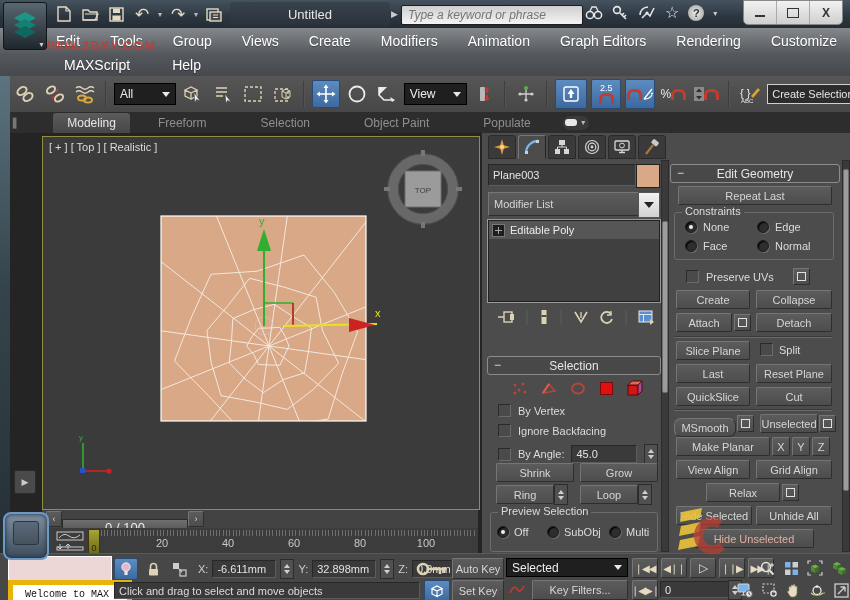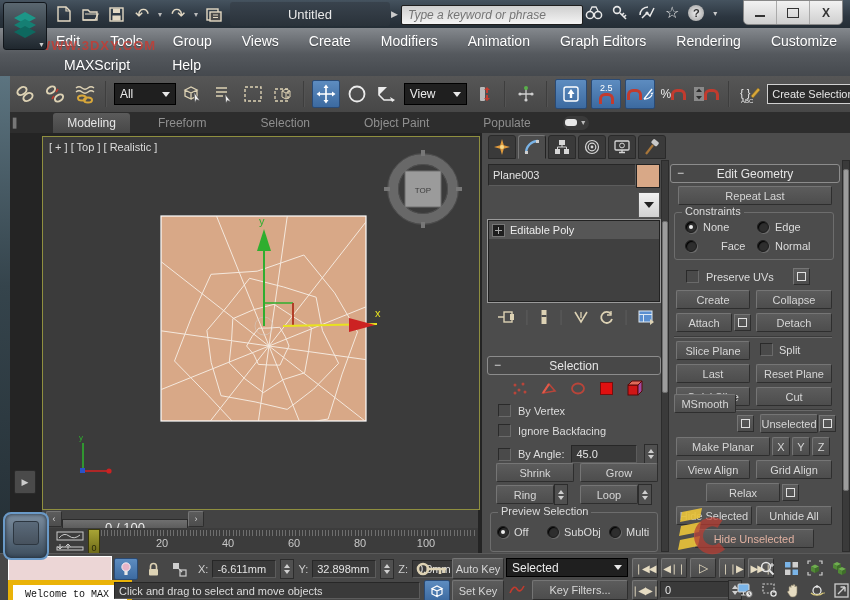--- a/index.html
+++ b/index.html
@@ -435,20 +435,23 @@
           <line x1="9" y1="6" x2="2" y2="15" stroke="#a8763a" stroke-width="2.2"></line>
         </svg>
     </div>
   </div>
 
   <div class="abs field" style="left:488px;top:164px;width:142px;height:20px;">
     <span>Plane003</span>
   </div>
   <div class="abs" style="left:636px;top:164px;width:22px;height:22px;background:#d8a887;border:1px solid #222;"></div>
 
+  <div class="abs btn" style="left:488px;top:192px;width:150px;height:22px;justify-content:flex-start;padding-left:5px;border-radius:0;">
+    <span>Modifier List</span>
+  </div>
   <div class="abs" style="left:638px;top:192px;width:20px;height:24px;background:linear-gradient(#f2f2f2,#d2d2d2);border:1px solid #555;display:flex;align-items:center;justify-content:center;">
     <span style="width:0;height:0;border-left:5px solid transparent;border-right:5px solid transparent;border-top:6px solid #222;"></span>
   </div>
 
   <div class="abs" style="left:488px;top:220px;width:170px;height:80px;background:#404040;border:1px solid #222;outline:1px solid #9a9a9a;">
     <div class="row" style="height:18px;background:#565656;padding-left:3px;gap:5px;">
       <span style="width:11px;height:11px;background:#1e1e1e;border:1px solid #777;display:inline-block;background-image:linear-gradient(#aaa,#aaa),linear-gradient(#aaa,#aaa);background-size:7px 1px,1px 7px;background-position:center center;background-repeat:no-repeat;"></span>
       <span style="font-size:11px;color:#ececec;">Editable Poly</span>
     </div>
   </div>
@@ -584,21 +587,21 @@
   <div class="grp" style="left:674px;top:212px;width:158px;height:46px;">
     <span class="grp-label">Constraints</span>
     <div class="row" style="position:absolute;left:10px;top:8px;gap:6px;">
       <span class="radio on"></span>
       <span class="lbl">None</span>
     </div>
     <div class="row" style="position:absolute;left:82px;top:8px;gap:6px;">
       <span class="radio"></span>
       <span class="lbl">Edge</span>
     </div>
-    <div class="row" style="position:absolute;left:10px;top:27px;gap:24px;">
+    <div class="row" style="position:absolute;left:10px;top:27px;gap:6px;">
       <span class="radio"></span>
       <span class="lbl">Face</span>
     </div>
     <div class="row" style="position:absolute;left:82px;top:27px;gap:6px;">
       <span class="radio"></span>
       <span class="lbl">Normal</span>
     </div>
   </div>
 
   <div class="abs row" style="left:686px;top:268px;gap:7px;">
@@ -642,21 +645,21 @@
     </div>
   <div class="abs btn" style="left:676px;top:387px;width:72px;height:17px;">
       <span>QuickSlice</span>
     </div>
   <div class="abs btn" style="left:756px;top:387px;width:74px;height:17px;">
       <span>Cut</span>
     </div>
 
   <div class="abs" style="left:674px;top:409px;width:158px;height:1px;background:#3a3a3a;border-bottom:1px solid #6a6a6a;"></div>
 
-  <div class="abs btn" style="left:674px;top:394px;width:60px;height:17px;">
+  <div class="abs btn" style="left:674px;top:418px;width:60px;height:17px;border-radius:7px;">
       <span>MSmooth</span>
     </div>
   <div class="abs sbox" style="left:737px;top:415px;">
       <span></span>
     </div>
   <div class="abs btn" style="left:760px;top:414px;width:56px;height:17px;">
       <span>Unselected</span>
     </div>
   <div class="abs sbox" style="left:819px;top:415px;">
       <span></span>

